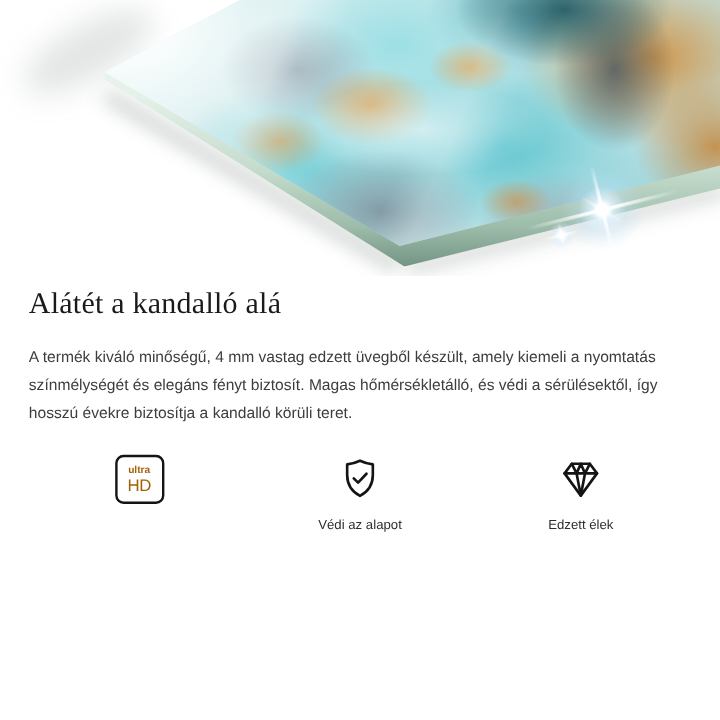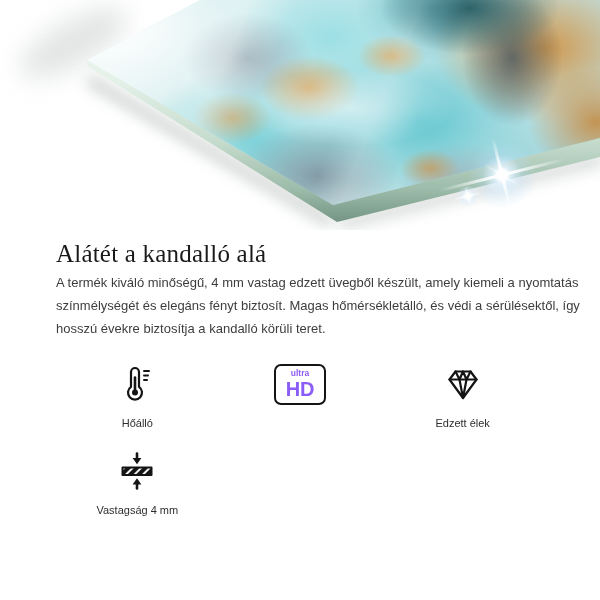--- a/index.html
+++ b/index.html
@@ -64,34 +64,34 @@
   .sparkle-big .b1 { width:130px; transform:translate(-50%,-50%) rotate(-14deg); }
   .sparkle-big .b2 { width:78px;  transform:translate(-50%,-50%) rotate(76deg); }
   .sparkle-big .b3 { width:44px; height:2px; opacity:.65; transform:translate(-50%,-50%) rotate(31deg); }
   .sparkle-small { left:468px; top:196px; }
   .sparkle-small .sp-glow { width:26px; height:26px;
              background:radial-gradient(circle, #fff 0 2px, rgba(220,240,255,.5) 6px, transparent 60%); }
   .sparkle-small .b1 { width:30px; height:2px; transform:translate(-50%,-50%) rotate(-14deg); }
   .sparkle-small .b2 { width:20px; height:2px; transform:translate(-50%,-50%) rotate(76deg); }
 
   
-  .content { padding:0 56px; }
+  .content { padding:0 24px; }
   h1 { margin-top:7px; font-family:"Liberation Serif","DejaVu Serif",serif; font-weight:400;
        font-size:25px; line-height:34px; color:#1a1a1a; letter-spacing:.2px; }
-  .desc { width:524px; font-size:13px; line-height:23px; color:#3d3d3d; }
+  .desc { margin-top:15px; width:524px; font-size:13px; line-height:23px; color:#3d3d3d; }
 
   .features { margin-top:23px; display:grid; grid-template-columns:repeat(3,1fr); row-gap:21px; }
   .feature { display:flex; flex-direction:column; align-items:center; }
   .icon-box { height:42px; display:flex; align-items:center; justify-content:center; }
   .feature-label { margin-top:12px; font-size:11px; color:#2e2e2e; }
 
-  .uhd { width:52px; height:41px; border:2.6px solid #141414; border-radius:7px; color:#8b5cf6;
+  .uhd { width:41px; height:41px; border:2.6px solid #141414; border-radius:7px; color:#a16207;
          display:flex; flex-direction:column; align-items:center; justify-content:center; line-height:1; }
   .uhd .t { font-size:8.5px; font-weight:700; margin-bottom:1px; }
-  .uhd .b { font-size:20px; font-weight:700; letter-spacing:-.3px; }
+  .uhd .b { font-size:14px; font-weight:400; letter-spacing:-.3px; }
 
   .stripes { width:42px; height:38px;
     background:repeating-linear-gradient(135deg, #141414 0 3.2px, transparent 3.2px 7.8px);
     clip-path:polygon(0 100%, 100% 0, 100% 100%); }
 
   svg.ic { stroke:#141414; fill:none; stroke-width:2.2; stroke-linecap:round; stroke-linejoin:round; }
 </style>
 </head>
 <body>
 
@@ -119,70 +119,49 @@
   </div>
 
   <div class="content">
 
     <h1><span>Alátét a kandalló alá</span><br></h1>
 
     <p class="desc">A termék kiváló minőségű, 4 mm vastag edzett üvegből készült, amely kiemeli a nyomtatás színmélységét és elegáns fényt biztosít. Magas hőmérsékletálló, és védi a sérülésektől, így hosszú évekre biztosítja a kandalló körüli teret.</p>
 
     <div class="features">
 
-      <div class="feature">
-        <div class="icon-box">
-          <svg class="ic" width="40" height="40" viewBox="0 0 40 40">
-            <path d="M14 22.8 L14 8 A4 4 0 0 1 22 8 L22 22.8 A7 7 0 1 1 14 22.8 Z"></path>
-            <circle cx="18" cy="28.5" r="3" fill="#141414" stroke="none"></circle>
-            <line x1="18" y1="13.5" x2="18" y2="26" stroke-width="2.6"></line>
-            <line x1="27" y1="7" x2="32" y2="7" stroke-width="2"></line>
-            <line x1="27" y1="11.5" x2="31" y2="11.5" stroke-width="2"></line>
-            <line x1="27" y1="16" x2="30" y2="16" stroke-width="2"></line>
-          </svg>
-        </div>
-        <div class="feature-label">Hőálló</div>
-      </div>
 
       <div class="feature">
         <div class="icon-box">
           <div class="uhd">
             <span class="t">ultra</span>
             <span class="b">HD</span>
           </div>
         </div>
       </div>
 
+      <div class="feature">
+        <div class="icon-box">
+          <svg class="ic" width="40" height="40" viewBox="0 0 40 40">
+            <path d="M20 5 C23.8 6.8 27.3 7.7 30.7 8 V16.8 C30.7 25.4 26.4 30.8 20 34.2 C13.6 30.8 9.3 25.4 9.3 16.8 V8 C12.7 7.7 16.2 6.8 20 5 Z"></path>
+            <path d="M14.8 19.6 L18.4 23.2 L25.4 15.8"></path>
+          </svg>
+        </div>
+        <div class="feature-label">Védi az alapot</div>
+      </div>
 
       <div class="feature">
         <div class="icon-box">
           <svg class="ic" width="40" height="40" viewBox="0 0 40 40">
             <path d="M12.5 7.5 H27.5 L33.5 15.5 L20 34 L6.5 15.5 Z"></path>
             <path d="M6.5 15.5 H33.5"></path>
             <path d="M12.5 7.5 L16.5 15.5 L20 7.5 L23.5 15.5 L27.5 7.5"></path>
             <path d="M16.5 15.5 L20 34 L23.5 15.5"></path>
           </svg>
         </div>
         <div class="feature-label">Edzett élek</div>
       </div>
 
 
-      <div class="feature">
-        <div class="icon-box">
-          <svg class="ic" width="40" height="40" viewBox="0 0 40 40">
-            <defs>
-              <pattern id="hatch4mm" width="6" height="6" patternUnits="userSpaceOnUse" patternTransform="rotate(45)">
-                <rect x="0" y="0" width="3" height="6" fill="#141414"></rect>
-              </pattern>
-            </defs>
-            <rect x="5.5" y="16.5" width="29" height="7.5" fill="url(#hatch4mm)" stroke="#141414" stroke-width="2"></rect>
-            <line x1="20" y1="2.5" x2="20" y2="7" stroke-width="2.6"></line>
-            <path d="M15.6 7 H24.4 L20 13.2 Z" fill="#141414" stroke="none"></path>
-            <line x1="20" y1="37.5" x2="20" y2="33" stroke-width="2.6"></line>
-            <path d="M15.6 33.5 H24.4 L20 27.3 Z" fill="#141414" stroke="none"></path>
-          </svg>
-        </div>
-        <div class="feature-label">Vastagság 4 mm</div>
-      </div>
 
     </div>
   </div>
 </div>
 
 </body></html>

